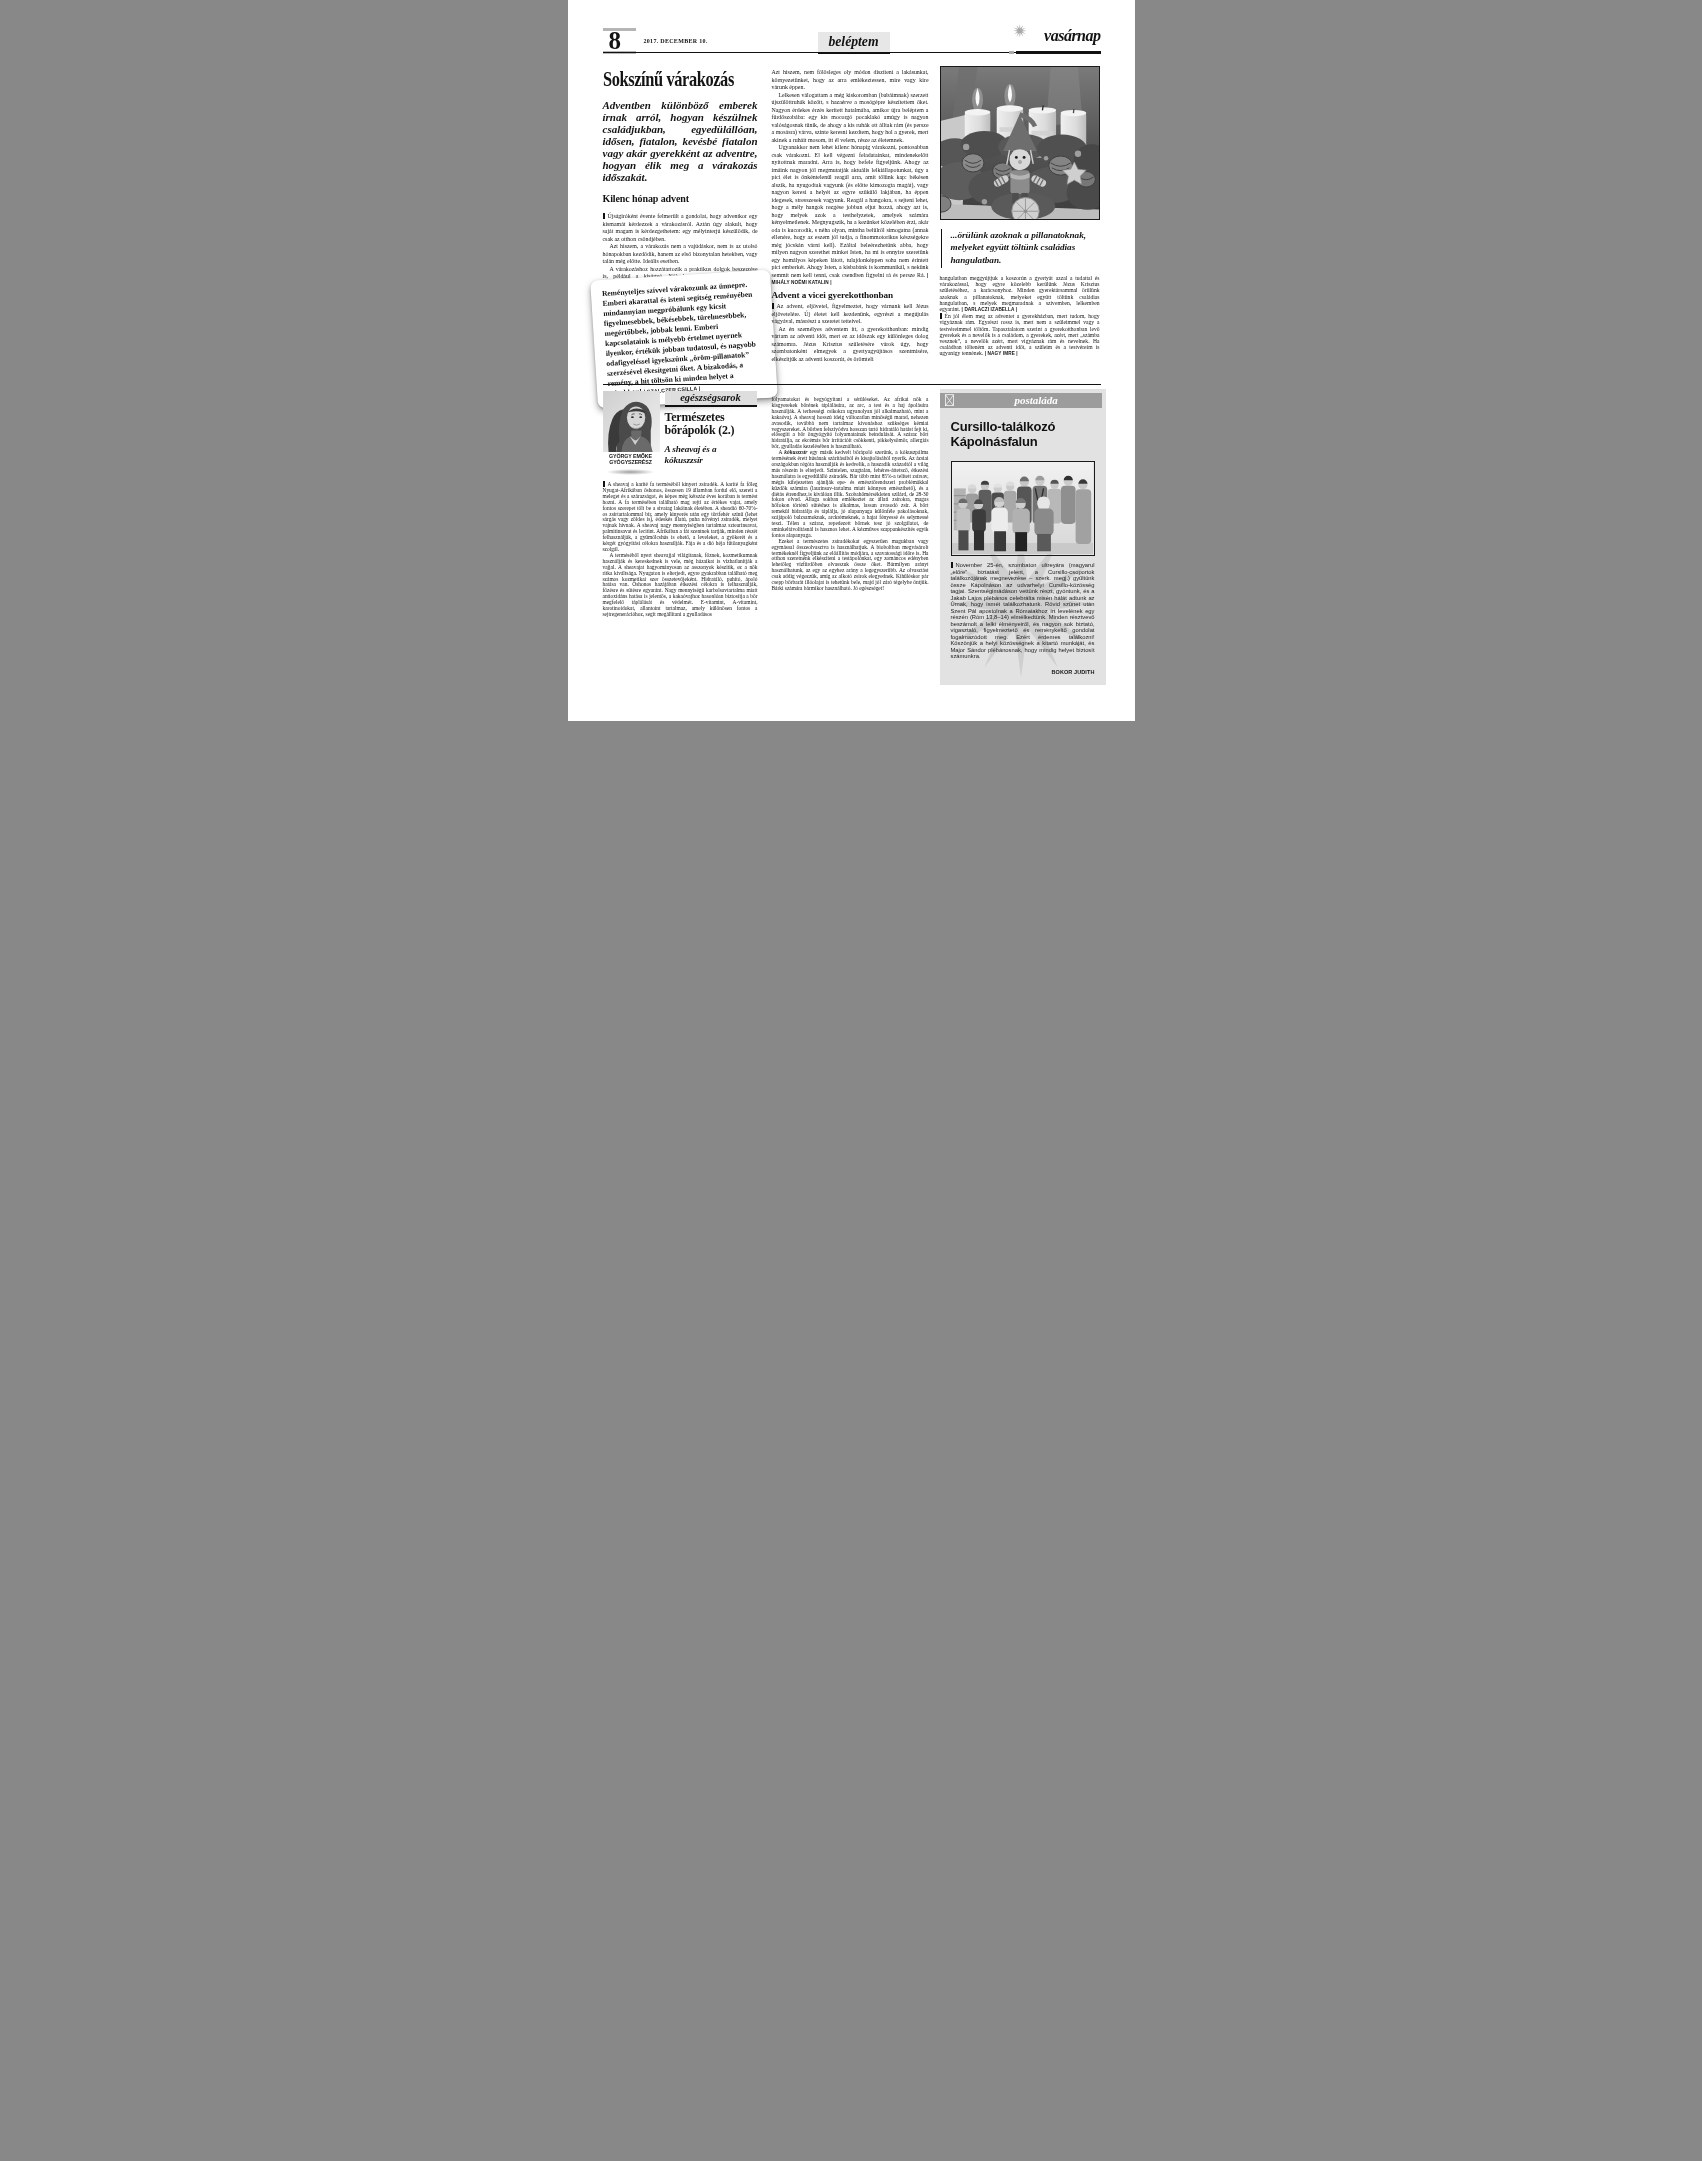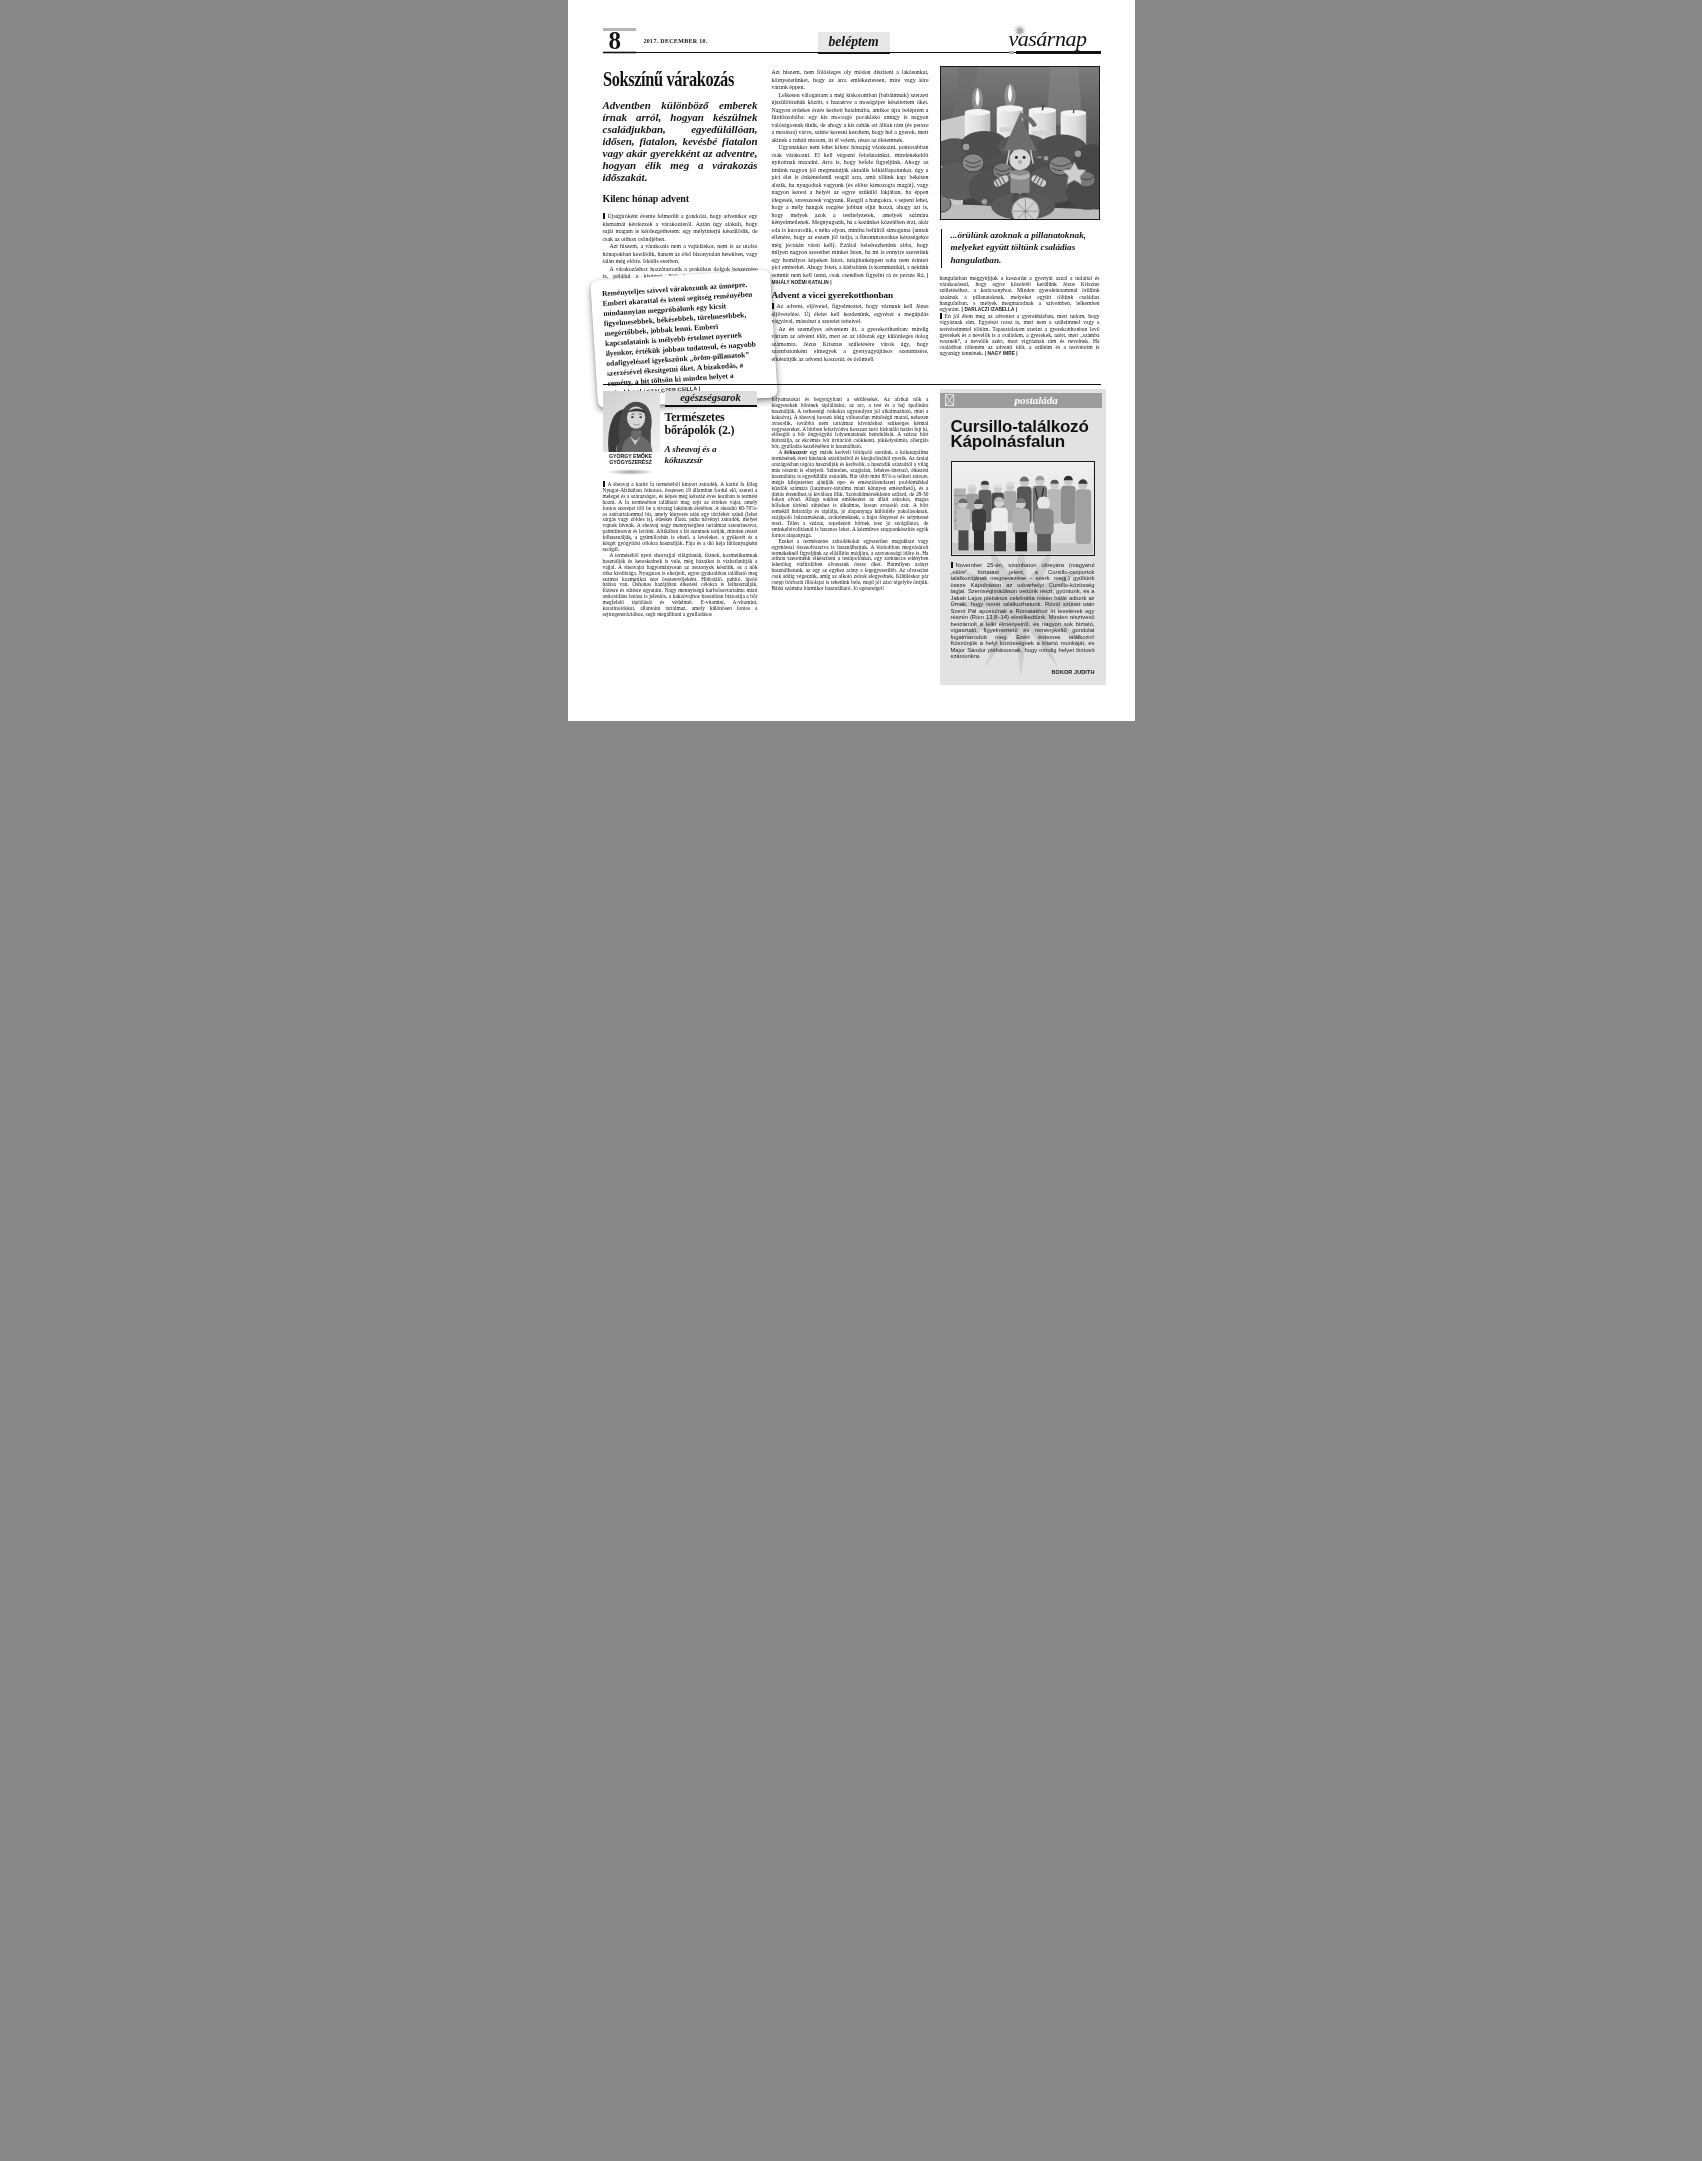--- a/index.html
+++ b/index.html
@@ -6,22 +6,22 @@
   .page{position:relative;width:567px;height:721px;background:#ffffff;margin:0 auto;overflow:hidden;
         font-family:"Liberation Serif",serif;color:#141414;}
   .abs{position:absolute;}
   .bar{background:#b5b5b5;}
   .blk{background:#111;}
   
   .pagenum{font-weight:bold;font-size:25px;line-height:1;font-family:"Liberation Serif",serif;}
   .issuedate{font-weight:bold;font-size:6px;letter-spacing:0.3px;font-family:"Liberation Serif",serif;}
   .section-box{background:#e7e7e7;text-align:center;}
   .serif-it{font-family:"Liberation Serif",serif;font-style:italic;font-weight:bold;}
-  .masthead{font-family:"Liberation Serif",serif;font-style:italic;font-weight:normal;font-size:22px;
-            letter-spacing:-0.5px;text-align:left;line-height:1;}
+  .masthead{font-family:"Liberation Serif",serif;font-style:italic;font-weight:bold;font-size:16px;
+            letter-spacing:-0.5px;text-align:right;line-height:1;}
   
   .headline-wrap{overflow:visible;white-space:nowrap;}
   .headline{display:inline-block;font-weight:bold;font-size:21px;letter-spacing:-0.5px;
             transform:scaleX(.78);transform-origin:left center;line-height:1;}
   .lead{font-weight:bold;font-size:11px;line-height:12px;text-align:justify;font-style:italic;}
   .subhead{font-weight:bold;font-size:10px;letter-spacing:-0.1px;line-height:1.05;}
   .subhead2{font-weight:bold;font-size:9.2px;letter-spacing:-0.1px;line-height:1.05;margin:4.1px 0 3.2px 0;}
   .body-serif{font-size:5.9px;line-height:7.5px;text-align:justify;}
   .body-serif p{margin:0;}
   .tight{font-size:5.6px;line-height:6.2px;}
@@ -42,21 +42,21 @@
   .kicker-band{background:#dedede;text-align:center;}
   .health-title{font-weight:bold;font-size:12px;line-height:13.3px;letter-spacing:-0.2px;}
   .health-sub{font-weight:bold;font-size:9.2px;line-height:11.4px;letter-spacing:-0.1px;}
   .caption{font-family:"Liberation Sans",sans-serif;font-weight:bold;font-size:5.3px;line-height:6.4px;
            text-align:center;letter-spacing:-0.1px;}
   .shadow-ellipse{border-radius:50%;background:radial-gradient(ellipse at center,#9f9f9f 0%,rgba(160,160,160,0) 70%);}
   
   .mail-panel{background:#e2e2e2;}
   .mail-band{background:#9c9c9c;}
   .mail-band .serif-it{color:#fff;margin-left:23px;}
-  .mail-title{font-family:"Liberation Sans",sans-serif;font-weight:bold;font-size:17px;line-height:15px;
+  .mail-title{font-family:"Liberation Sans",sans-serif;font-weight:bold;font-size:13px;line-height:15px;
               letter-spacing:-0.2px;color:#111;}
   .sans-body{font-family:"Liberation Sans",sans-serif;font-size:5.8px;line-height:6.5px;text-align:justify;color:#222;}
   .sans-body p{margin:0;}
   .mail-byline{font-family:"Liberation Sans",sans-serif;font-weight:bold;font-size:5.5px;letter-spacing:0.1px;
                text-align:right;}
   .photo-frame{border:0.9px solid #1a1a1a;box-sizing:border-box;}
 </style>
 </head>
 <body>
 

